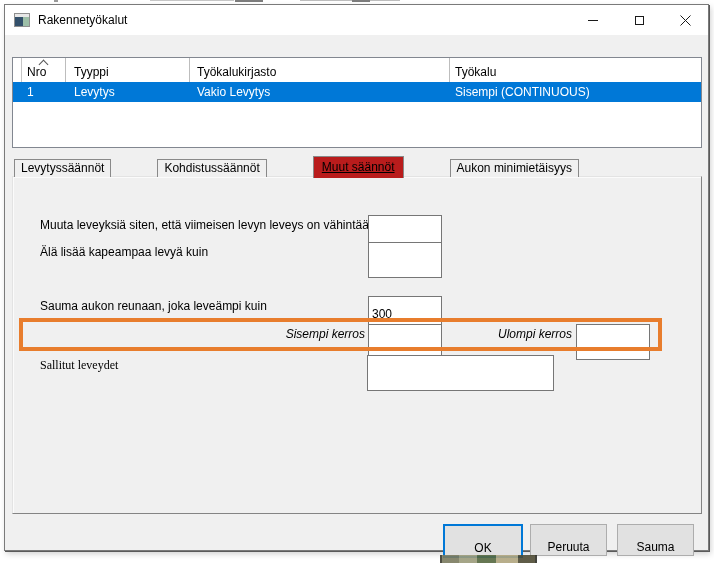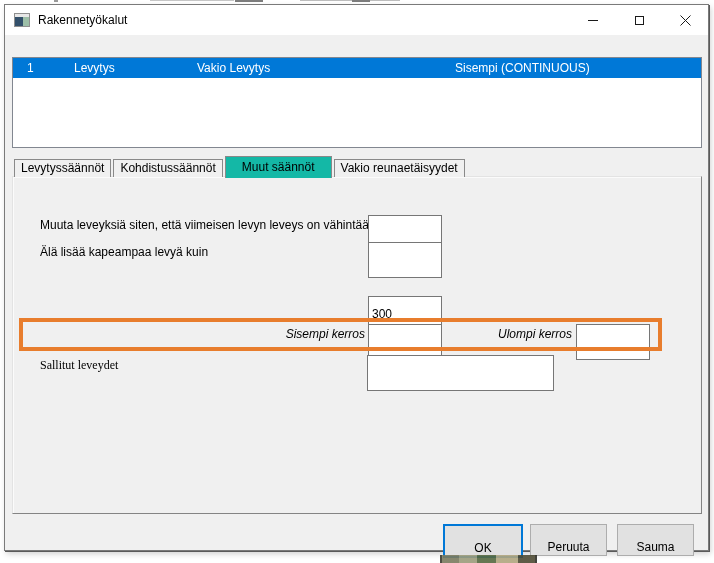--- a/index.html
+++ b/index.html
@@ -60,29 +60,29 @@
   }
   .lv-row { display:flex; height:20px; background:#0078d7; color:#ffffff; cursor:default; }
   .lv-cell { height:100%; padding-top:3px; overflow:hidden; white-space:nowrap; font-size:12px; }
   .lv-cell.c-indent { width:9px; }
   .lv-cell.c0 { width:44px; padding-left:5px; }
   .lv-cell.c1 { width:124px; padding-left:8px; }
   .lv-cell.c2 { width:260px; padding-left:7px; }
   .lv-cell.c3 { flex:1; padding-left:5px; }
 
   
-  .tabs { position:absolute; left:9px; top:150px; height:22px; display:flex; align-items:flex-end; z-index:3; }
+  .tabs { position:absolute; left:9px; top:150px; height:22px; display:flex; align-items:flex-end; z-index:3;gap:44px; }
   .tab {
     height:18px; line-height:17px; padding:0 6px; background:#f0f0f0;
     border:1px solid #898989; border-bottom:none; margin-right:2px;
     font-size:12px; cursor:default; position:relative;
   }
   .tab.active {
-    height:22px; line-height:20px; padding:0 16px; z-index:4;
-    margin-bottom:-1px; background:#14b8a6;
+    height:22px; line-height:20px; padding:0 8px; z-index:4;
+    margin-bottom:-1px; background:#b91c1c;text-decoration:underline;
   }
 
   
   .tab-panel {
     position:absolute; left:7px; top:171px; width:690px; height:338px;
     background:#f0f0f0;
     border-top:1px solid #e3e3e3; border-left:1px solid #e3e3e3;
     border-right:1px solid #848484; border-bottom:1px solid #848484;
     box-shadow:inset 1px 1px 0 #fbfbfb; z-index:2;
   }
@@ -139,44 +139,53 @@
       <div class="cap-btn">
         <svg width="11" height="11" viewBox="0 0 11 11">
           <line x1="0.5" y1="0.5" x2="10.5" y2="10.5" stroke="#1a1a1a" stroke-width="1"></line>
           <line x1="10.5" y1="0.5" x2="0.5" y2="10.5" stroke="#1a1a1a" stroke-width="1"></line>
         </svg>
       </div>
     </div>
   </div>
 
   <div class="listview">
+    <div class="lv-header">
+      <span class="sort-caret"></span>
+      <div class="lv-col c-indent"></div>
+      <div class="lv-col c0">Nro</div>
+      <div class="lv-col c1">Tyyppi</div>
+      <div class="lv-col c2">Työkalukirjasto</div>
+      <div class="lv-col c3">Työkalu</div>
+    </div>
     <div class="lv-row">
       <div class="lv-cell c-indent"></div>
       <div class="lv-cell c0">1</div>
       <div class="lv-cell c1">Levytys</div>
       <div class="lv-cell c2">Vakio Levytys</div>
       <div class="lv-cell c3">Sisempi (CONTINUOUS)</div>
     </div>
   </div>
 
   <div class="tabs">
     <div class="tab">Levytyssäännöt</div>
     <div class="tab">Kohdistussäännöt</div>
     <div class="tab active">Muut säännöt</div>
-    <div class="tab">Vakio reunaetäisyydet</div>
+    <div class="tab">Aukon minimietäisyys</div>
   </div>
 
   <div class="tab-panel">
 
     <div class="form-label" style="left:27px;top:41px;">Muuta leveyksiä siten, että viimeisen levyn leveys on vähintään</div>
     <input class="field" style="left: 355px; top: 38px;" value="">
 
     <div class="form-label" style="left:27px;top:68px;">Älä lisää kapeampaa levyä kuin</div>
     <input class="field" style="left: 355px; top: 65px;" value="">
 
+    <div class="form-label" style="left:27px;top:122px;">Sauma aukon reunaan, joka leveämpi kuin</div>
     <input class="field" style="left: 355px; top: 119px;" value="300">
 
     <div class="highlight-rect"></div>
 
     <div class="form-label rlabel" style="left:230px;top:150px;width:122px;">Sisempi kerros</div>
     <input class="field" style="left: 355px; top: 147px;" value="">
     <div class="form-label rlabel" style="left:440px;top:150px;width:119px;">Ulompi kerros</div>
     <input class="field" style="left: 563px; top: 147px;" value="">
 
     <div class="form-label" style="left:27px;top:181px;font-family:Liberation Serif, serif;">Sallitut leveydet</div>

